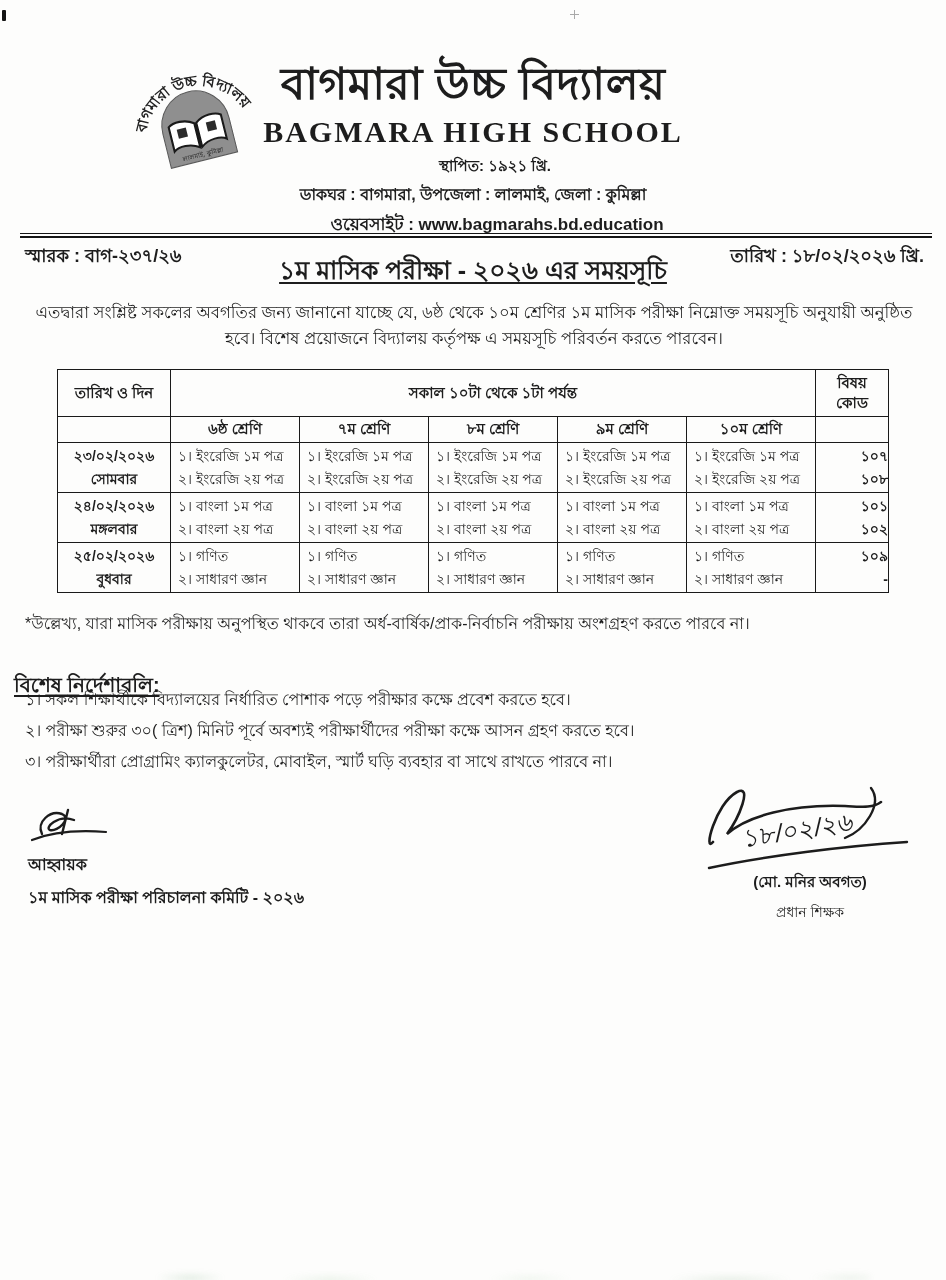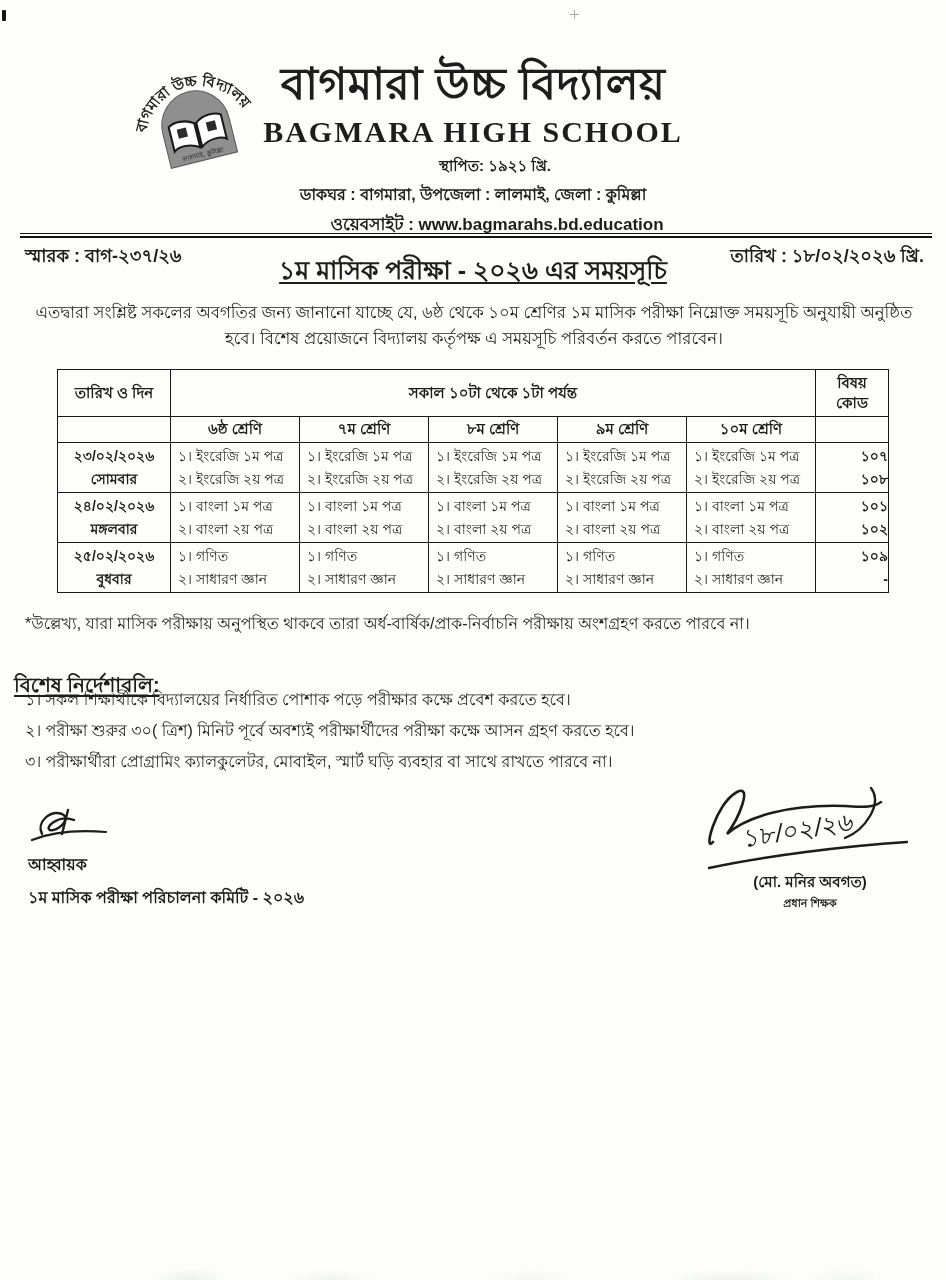--- a/index.html
+++ b/index.html
@@ -55,21 +55,21 @@
   .instr-heading{position:absolute;top:659px;left:14px;font-size:20px;font-weight:700;
                  text-decoration:underline;text-underline-offset:3px;margin-top:11px;}
   .instr-list{position:absolute;top:688px;left:25px;width:890px;font-size:16px;font-weight:500;}
   .instr-list div{margin-bottom:8px;line-height:1.45;}
   
   .sig-left{position:absolute;left:28px;top:802px;}
   .sig-left .role{font-size:16px;font-weight:600;margin-top:0px;}
   .sig-left .committee{font-size:16px;font-weight:600;margin-top:6px;}
   .sig-right{position:absolute;left:690px;top:780px;width:240px;text-align:center;}
   .sig-right .name{font-size:15px;font-weight:700;margin-top:-14px;}
-  .sig-right .role{font-size:11px;font-weight:700;margin-top:0;}
+  .sig-right .role{font-size:14px;font-weight:400;margin-top:6px;}
   .ink{stroke:#1c1c1c;fill:none;stroke-linecap:round;}
 </style>
 </head>
 <body>
 
 <div class="page">
 
   <div class="dot-tl"></div>
   <div class="cross-top"></div>
 

